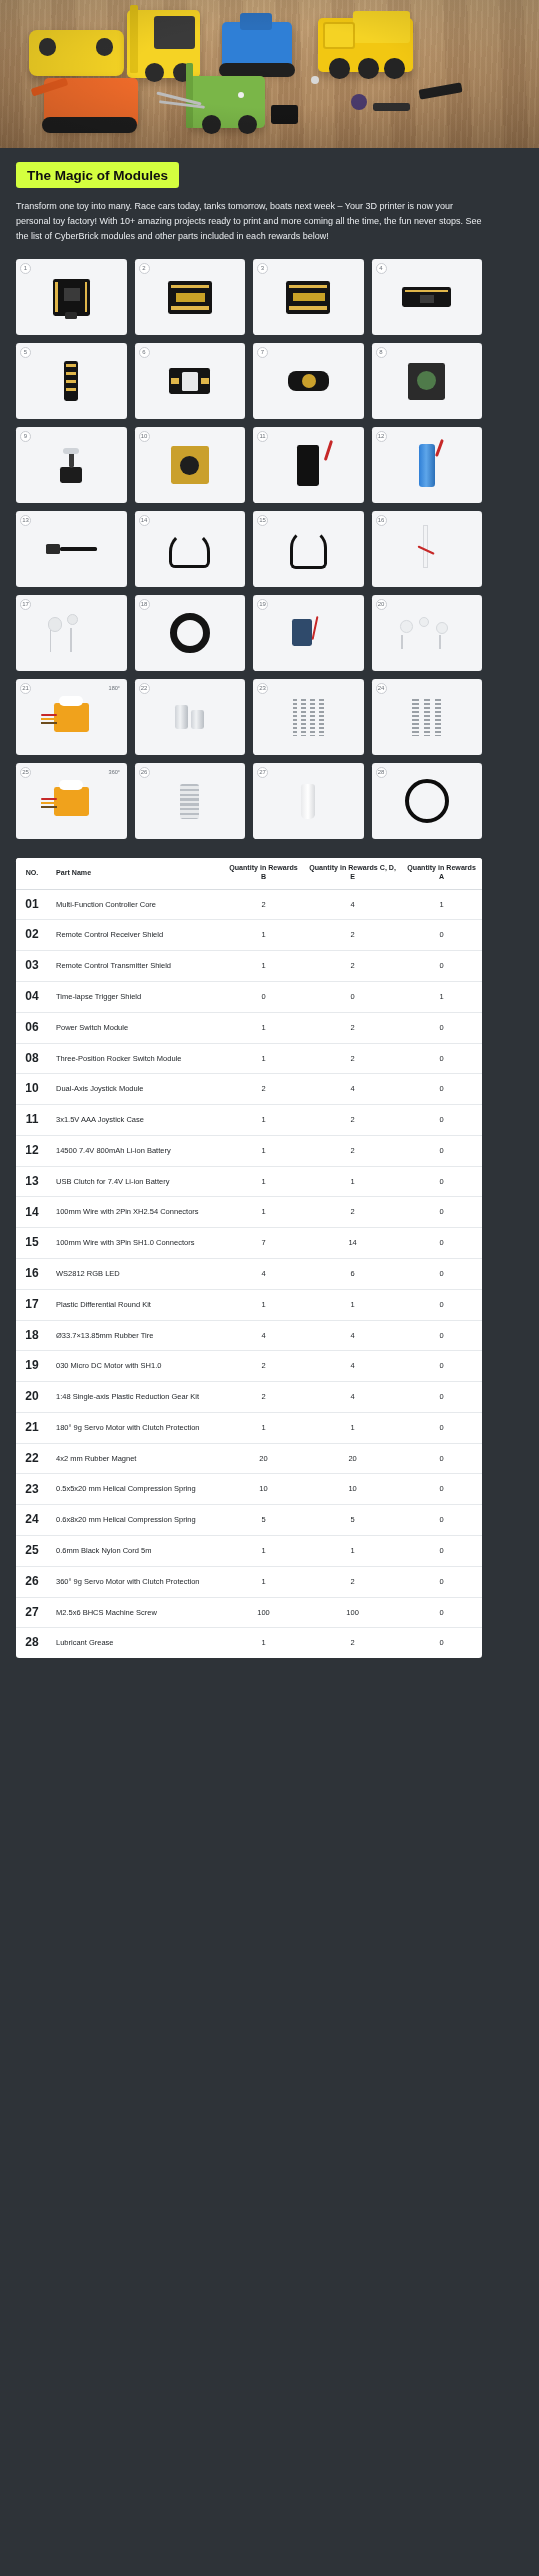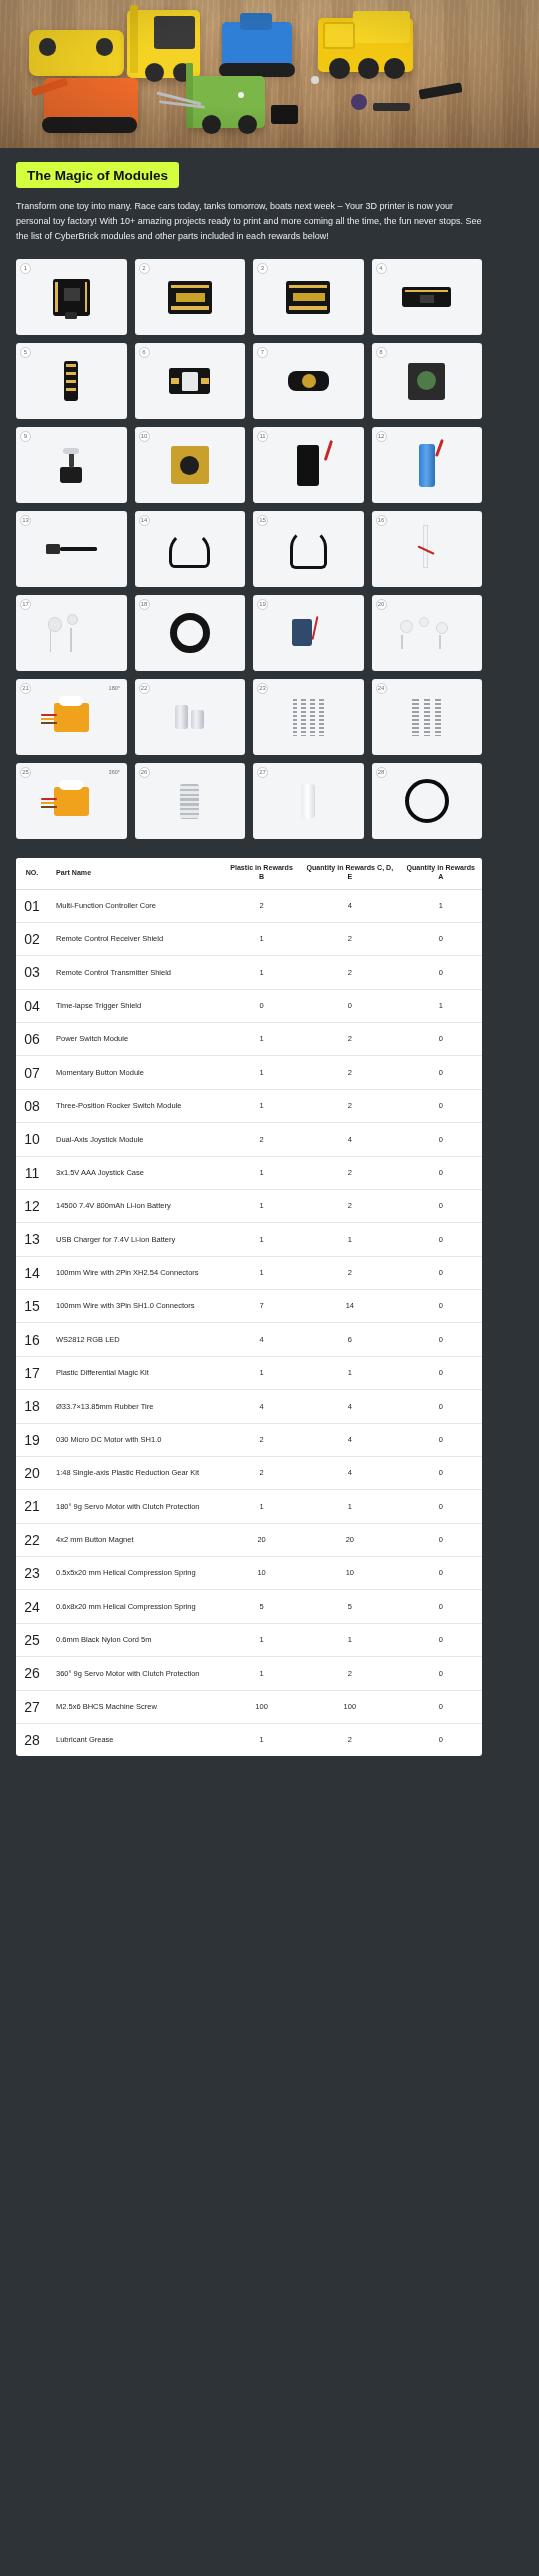--- a/index.html
+++ b/index.html
@@ -152,21 +152,21 @@
   }
   table.parts th.no-col { width:32px; }
   table.parts th.name-col { text-align:left; width:175px; padding-left:8px; }
   table.parts td {
     padding:7.1px 4.8px;
     border-bottom:0.8px solid #e6e9ec;
     text-align:center;
     vertical-align:middle;
     line-height:1.3;
   }
-  table.parts td.no-col { font-weight:normal; font-size:14px; }
+  table.parts td.no-col { font-weight:bold; font-size:12px; }
   table.parts td.name-col { text-align:left; padding-left:8px; font-size:7.5px; }
   table.parts tr:last-child td { border-bottom:none; }
 
   
   .footer {
     padding: 12.7px 16px 20.6px 16px;
     font-size:8.3px;
     line-height:1.65;
     color:#e9ecef;
   }
@@ -511,21 +511,21 @@
     </div>
 
   </div>
 
   <div class="table-wrap">
     <table class="parts">
       <thead>
         <tr>
           <th class="no-col">NO.</th>
           <th class="name-col">Part Name</th>
-          <th>Plastic in Rewards B</th>
+          <th>Quantity in Rewards B</th>
           <th>Quantity in Rewards C, D, E</th>
           <th>Quantity in Rewards A</th>
         </tr>
       </thead>
       <tbody id="parts-body">
           <tr>
             <td class="no-col">01</td>
             <td class="name-col">Multi-Function Controller Core</td>
             <td>2</td>
             <td>4</td>
@@ -553,27 +553,20 @@
             <td>1</td>
           </tr>
           <tr>
             <td class="no-col">06</td>
             <td class="name-col">Power Switch Module</td>
             <td>1</td>
             <td>2</td>
             <td>0</td>
           </tr>
           <tr>
-            <td class="no-col">07</td>
-            <td class="name-col">Momentary Button Module</td>
-            <td>1</td>
-            <td>2</td>
-            <td>0</td>
-          </tr>
-          <tr>
             <td class="no-col">08</td>
             <td class="name-col">Three-Position Rocker Switch Module</td>
             <td>1</td>
             <td>2</td>
             <td>0</td>
           </tr>
           <tr>
             <td class="no-col">10</td>
             <td class="name-col">Dual-Axis Joystick Module</td>
             <td>2</td>
@@ -589,21 +582,21 @@
           </tr>
           <tr>
             <td class="no-col">12</td>
             <td class="name-col">14500 7.4V 800mAh Li-ion Battery</td>
             <td>1</td>
             <td>2</td>
             <td>0</td>
           </tr>
           <tr>
             <td class="no-col">13</td>
-            <td class="name-col">USB Charger for 7.4V Li-ion Battery</td>
+            <td class="name-col">USB Clutch for 7.4V Li-ion Battery</td>
             <td>1</td>
             <td>1</td>
             <td>0</td>
           </tr>
           <tr>
             <td class="no-col">14</td>
             <td class="name-col">100mm Wire with 2Pin XH2.54 Connectors</td>
             <td>1</td>
             <td>2</td>
             <td>0</td>
@@ -617,21 +610,21 @@
           </tr>
           <tr>
             <td class="no-col">16</td>
             <td class="name-col">WS2812 RGB LED</td>
             <td>4</td>
             <td>6</td>
             <td>0</td>
           </tr>
           <tr>
             <td class="no-col">17</td>
-            <td class="name-col">Plastic Differential Magic Kit</td>
+            <td class="name-col">Plastic Differential Round Kit</td>
             <td>1</td>
             <td>1</td>
             <td>0</td>
           </tr>
           <tr>
             <td class="no-col">18</td>
             <td class="name-col">Ø33.7×13.85mm Rubber Tire</td>
             <td>4</td>
             <td>4</td>
             <td>0</td>
@@ -652,21 +645,21 @@
           </tr>
           <tr>
             <td class="no-col">21</td>
             <td class="name-col">180° 9g Servo Motor with Clutch Protection</td>
             <td>1</td>
             <td>1</td>
             <td>0</td>
           </tr>
           <tr>
             <td class="no-col">22</td>
-            <td class="name-col">4x2 mm Button Magnet</td>
+            <td class="name-col">4x2 mm Rubber Magnet</td>
             <td>20</td>
             <td>20</td>
             <td>0</td>
           </tr>
           <tr>
             <td class="no-col">23</td>
             <td class="name-col">0.5x5x20 mm Helical Compression Spring</td>
             <td>10</td>
             <td>10</td>
             <td>0</td>

